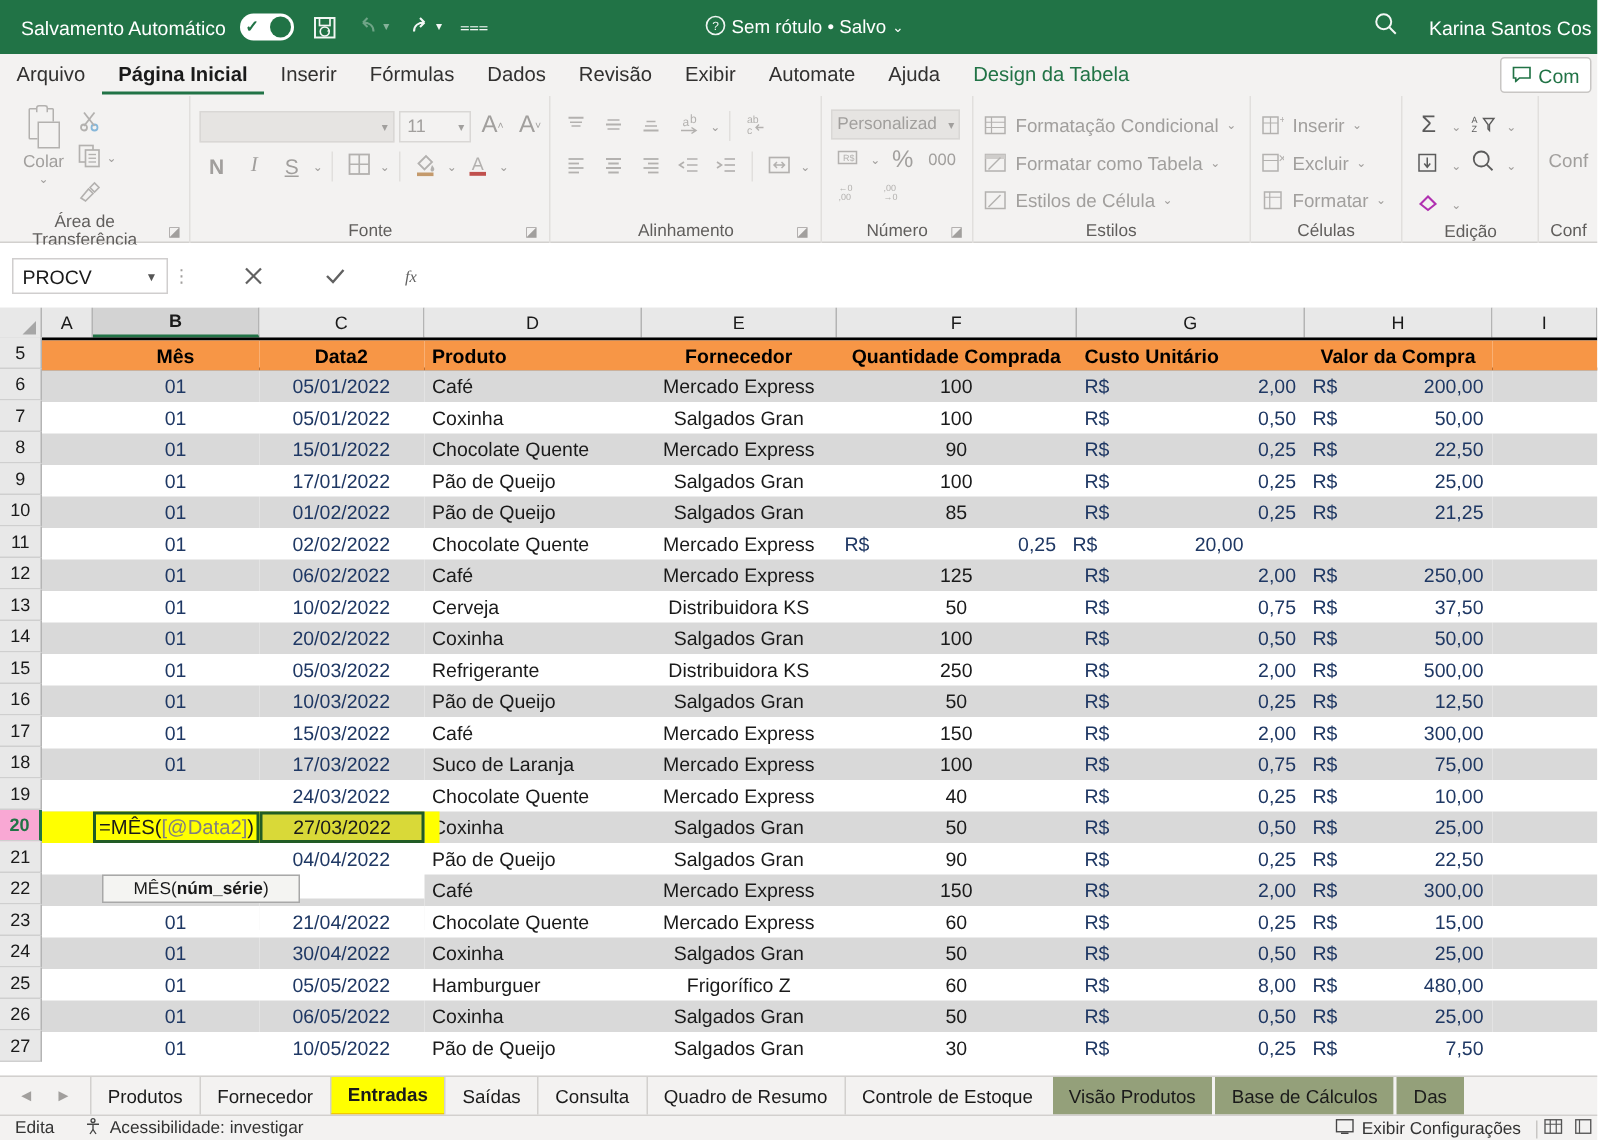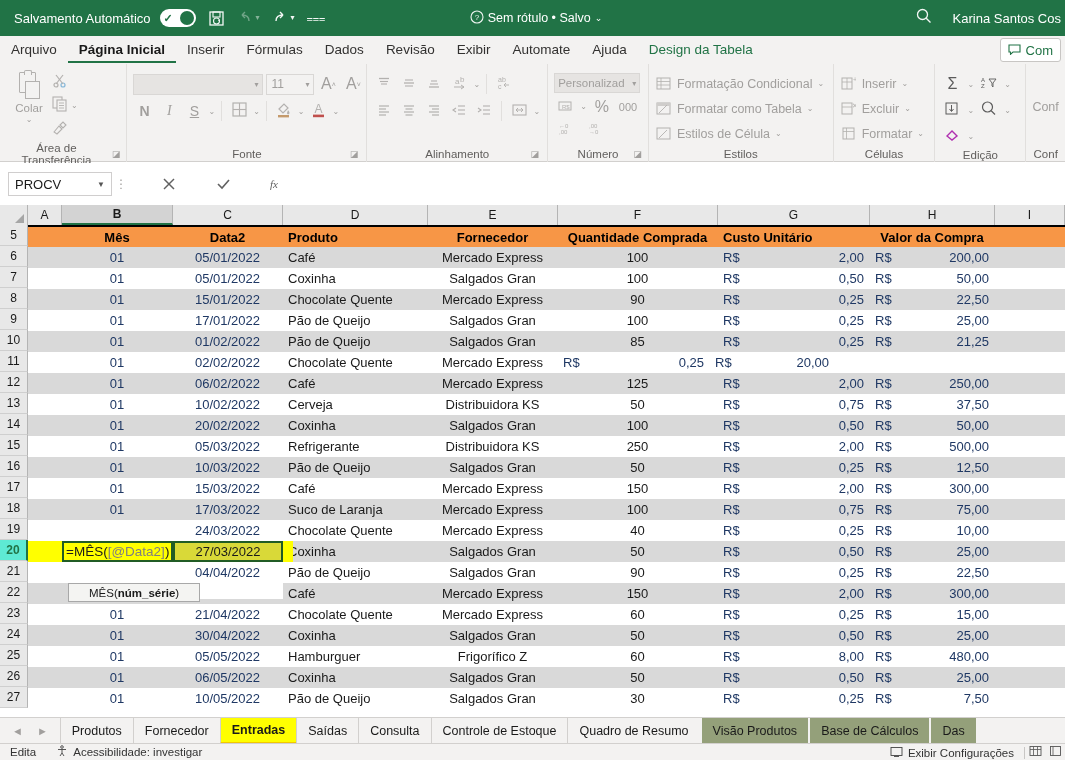--- a/index.html
+++ b/index.html
@@ -175,21 +175,21 @@
   }
   .ch.sel { background: #d3d3d3; border-bottom: 2px solid #217346; font-weight: 600; }
 
   .rows { position: absolute; left: 0; top: 20px; width: 1065px; }
   .rowhdrcol { position: absolute; left: 0; top: 0; width: 28px; }
   .rh {
     height: 21px; background: #e8e8e8; border-right: 1px solid #b4b4b4;
     border-bottom: 1px solid #cfcfcf; display: flex; align-items: center;
     justify-content: center; font-size: 12px; color: #1a1a1a;
   }
-  .rh.sel { background: #5eead4; color: #217346; font-weight: 600; border-right: 2px solid #217346; }
+  .rh.sel { background: #f9a8d4; color: #217346; font-weight: 600; border-right: 2px solid #217346; }
 
   .cells { position: absolute; left: 28px; top: 0; right: 0; }
   .row { height: 21px; display: flex; }
   .cell {
     height: 21px; display: flex; align-items: center; font-size: 13px;
     color: #1f3864; padding: 0 5px; overflow: hidden; white-space: nowrap; flex: 0 0 auto;
     border-right: 1px solid transparent;
   }
   .row.band .cell { background: #d9d9d9; }
   .row.plain .cell { background: #ffffff; }
@@ -1218,22 +1218,22 @@
     <div class="navarrows">
       <span>◄</span>
       <span>►</span>
     </div>
     <div id="sheettabs" style="display:flex;align-items:center;">
         <div class="stab">Produtos</div>
         <div class="stab">Fornecedor</div>
         <div class="stab active">Entradas</div>
         <div class="stab">Saídas</div>
         <div class="stab">Consulta</div>
+        <div class="stab">Quadro de Resumo</div>
         <div class="stab">Controle de Estoque</div>
-        <div class="stab">Quadro de Resumo</div>
         <div class="stab green">Visão Produtos</div>
         <div class="stab green">Base de Cálculos</div>
         <div class="stab green">Das</div>
       </div>
   </div>
 
   <div class="statusbar">
     <span class="sb-item">Edita</span>
     <span class="sb-item">
       <span>

